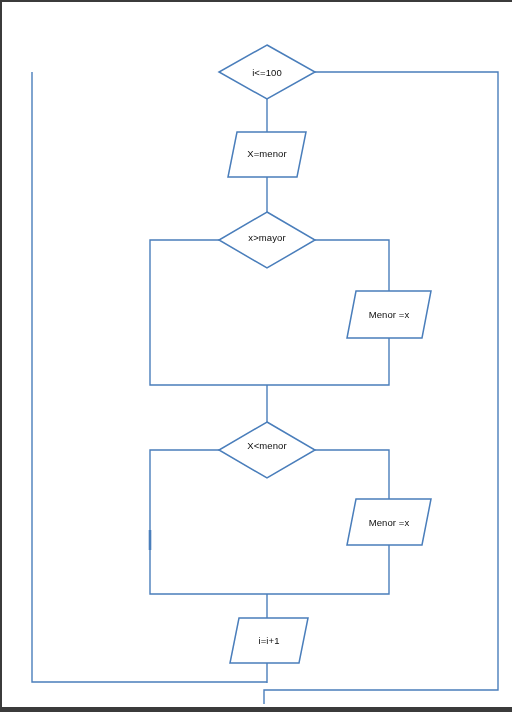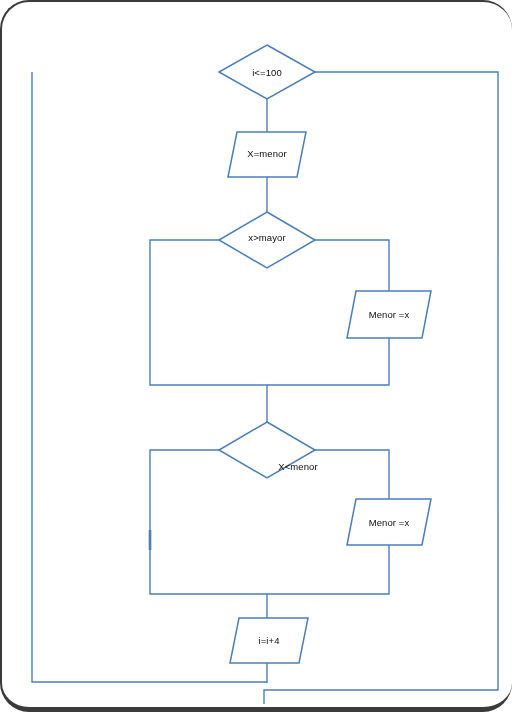--- a/index.html
+++ b/index.html
@@ -14,21 +14,20 @@
   #canvas {
     position: relative;
     width: 512px;
     height: 712px;
     background: #ffffff;
     overflow: hidden;
     box-sizing: border-box;
     border-left: 2px solid #3b3b3b;
     border-top: 2px solid #3b3b3b;
     border-bottom: 5px solid #3b3b3b;
-    border-radius: 29px;
   }
   #diagram-svg {
     position: absolute;
     left: 0;
     top: 0;
     width: 512px;
     height: 712px;
   }
   .node-label {
     position: absolute;
@@ -98,19 +97,19 @@
   </svg>
 
   <div class="node-label" style="left:265px; top:70px;">i&lt;=100</div>
 
   <div class="node-label" style="left:265px; top:151px;">X=menor</div>
 
   <div class="node-label" style="left:265px; top:235px;text-align:right;">x&gt;mayor</div>
 
   <div class="node-label" style="left:387px; top:312px;">Menor =x</div>
 
-  <div class="node-label" style="left:265px; top:464px;margin-left:31px;">X&lt;menor</div>
+  <div class="node-label" style="left:265px; top:443px;">X&lt;menor</div>
 
   <div class="node-label" style="left:387px; top:520px;">Menor =x</div>
 
-  <div class="node-label" style="left:267px; top:638px;">i=i+4</div>
+  <div class="node-label" style="left:267px; top:638px;">i=i+1</div>
 
 </div>
 
 </body></html>

